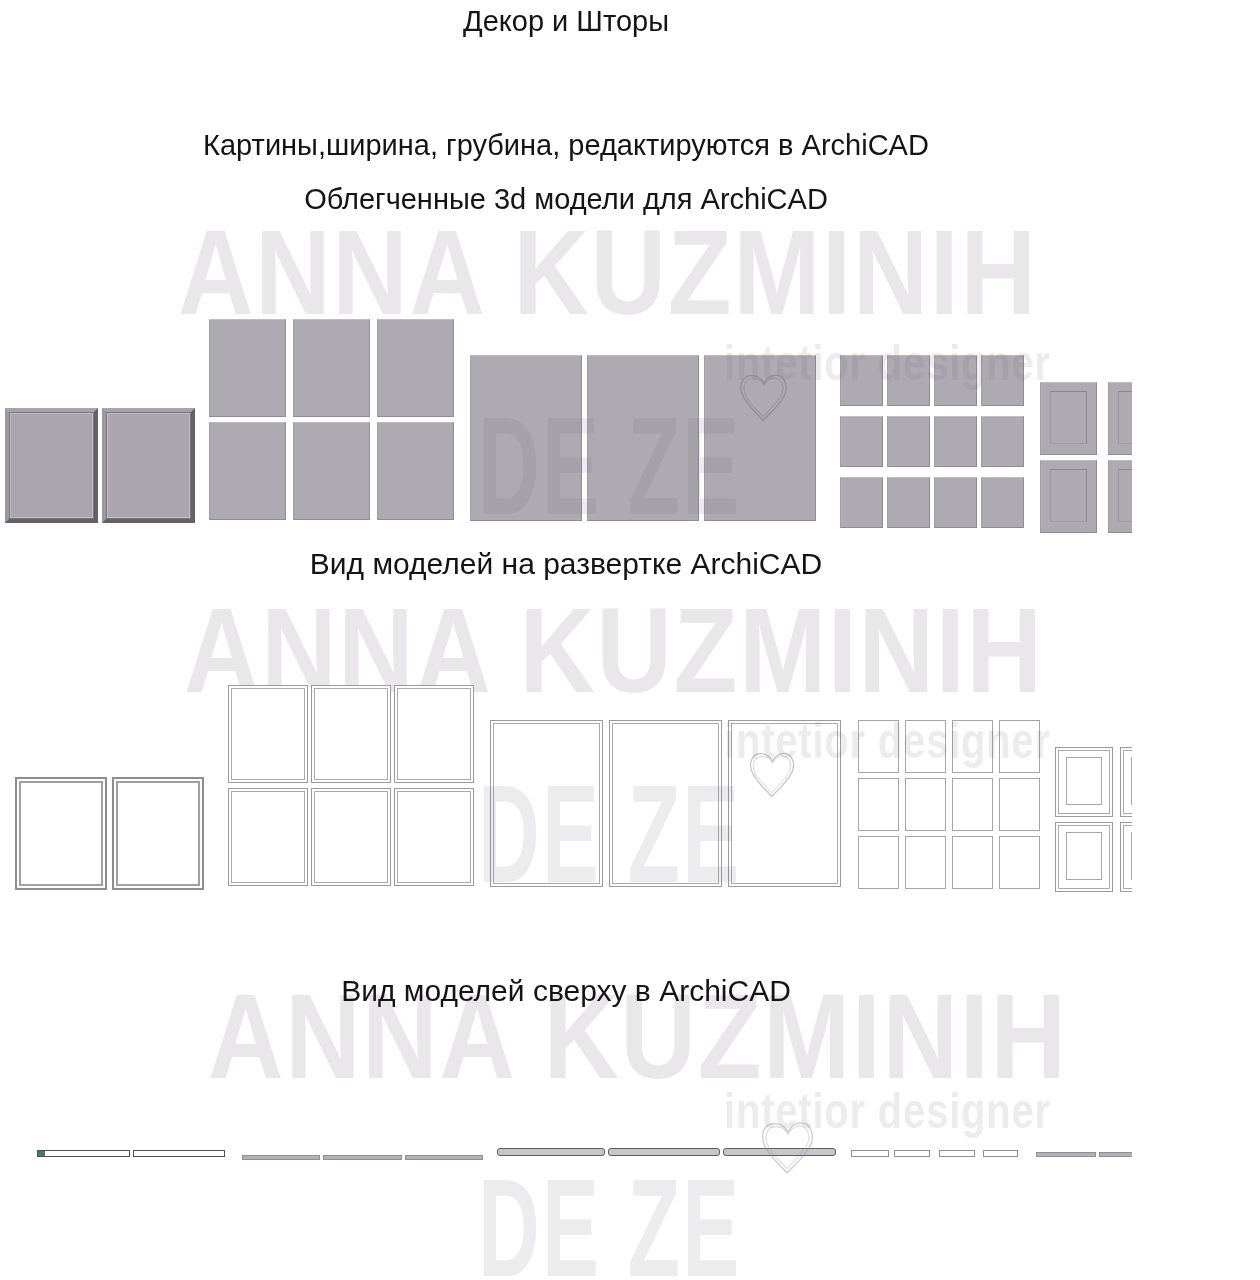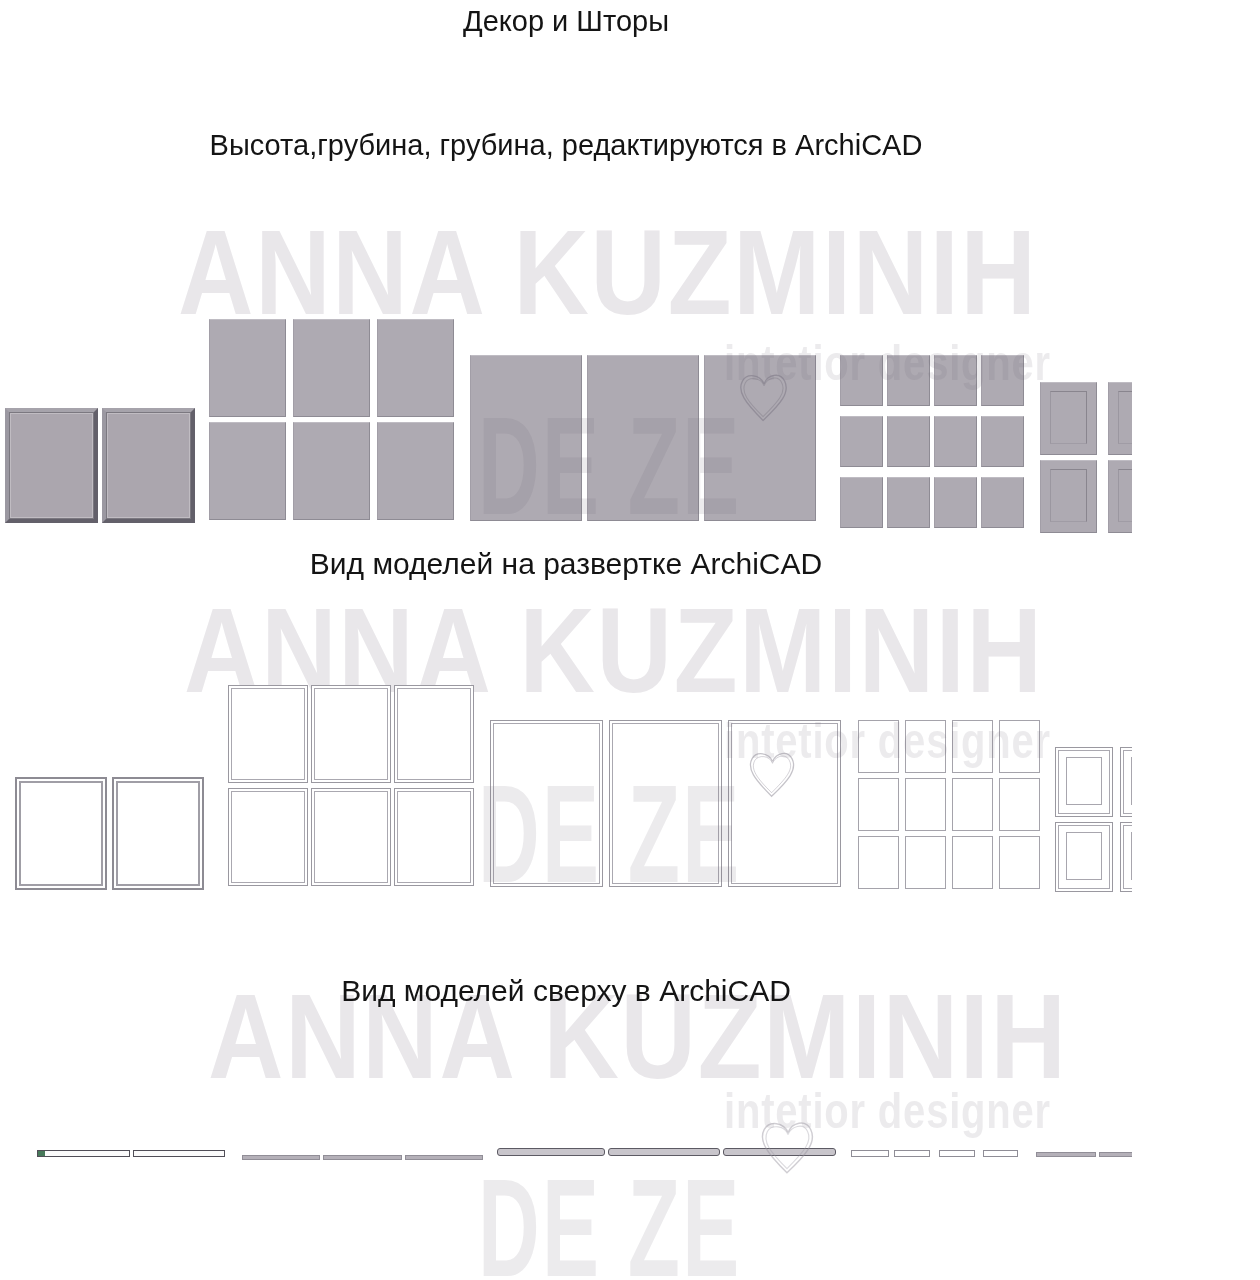--- a/index.html
+++ b/index.html
@@ -51,21 +51,22 @@
   .b-big{background:#c8c5cb;border:1px solid #5c5a63;border-radius:3px;}
   .b-outline{background:#ffffff;border:1px solid #8f8d96;}
   .handle{position:absolute;left:0;top:0;width:7px;height:5px;background:#47795a;}
 </style>
 </head>
 <body>
 
 <div class="page">
 
   <div class="hline h1">Декор и Шторы</div>
-  <div class="hline h4">Высота,грубина, грубина, редактируются в ArchiCAD</div>
+  <div class="hline h4">Картины,ширина, грубина, редактируются в ArchiCAD</div>
+  <div class="hline h5">Облегченные 3d модели для ArchiCAD</div>
 
   <div class="wm-anna wm1-anna">ANNA KUZMINIH</div>
   <div class="wm-anna wm2-anna">ANNA KUZMINIH</div>
   <div class="wm-anna wm3-anna">ANNA KUZMINIH</div>
 
   <div class="vrow" id="render-row">
       <div>
         <div class="fr fr-metal" style="left: 5px; top: 408px; width: 93px; height: 115px;"></div>
         <div class="fr fr-metal" style="left: 102px; top: 408px; width: 93px; height: 115px;"></div>
       </div>

